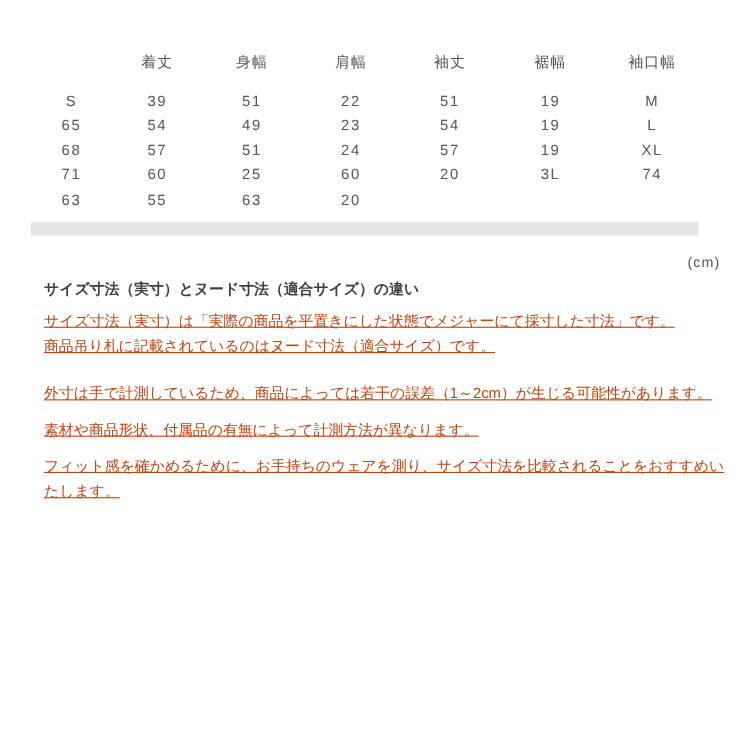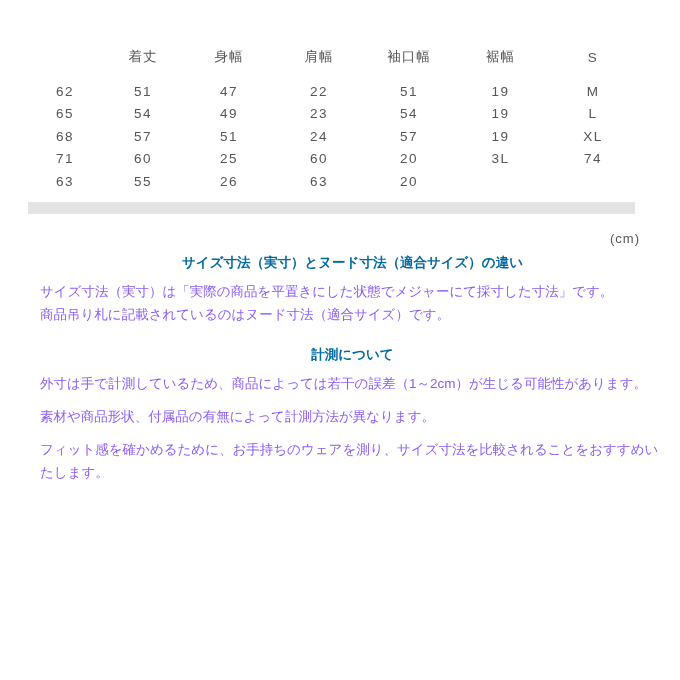--- a/index.html
+++ b/index.html
@@ -47,65 +47,66 @@
     background: #e4e4e4;
   }
   
   .unit-note {
     margin-top: 17px;
     width: 640px;
     text-align: right;
     font-size: 13px;
     color: #555555;
     letter-spacing: 1px;
+    margin-left: 15px;
   }
   
   .sections {
     margin: 8px 0 0 40px;
     width: 625px;
   }
   .section-heading {
     margin: 0 0 9px 0;
     font-size: 13.5px;
     line-height: 17px;
     font-weight: bold;
-    color: #0369a1;
-    text-align: center;
+    color: #404040;
   }
   .body-line {
     margin: 0;
     font-size: 13.5px;
     line-height: 23px;
-    color: #8b5cf6;
+    color: #c2410c;
+    text-decoration: underline;
   }
   .section-2 {
     margin-top: 20px;
   }
   .gap-top {
     margin-top: 10px;
   }
 </style>
 </head>
 <body>
 
 <div class="page">
 
   <div class="size-table">
 
     <div class="st-cell st-head"></div>
     <div class="st-cell st-head">着丈</div>
     <div class="st-cell st-head">身幅</div>
     <div class="st-cell st-head">肩幅</div>
+    <div class="st-cell st-head">袖丈</div>
+    <div class="st-cell st-head">裾幅</div>
     <div class="st-cell st-head">袖口幅</div>
-    <div class="st-cell st-head">裾幅</div>
 
     <div class="st-cell">S</div>
-    <div class="st-cell">62</div>
+    <div class="st-cell">39</div>
     <div class="st-cell">51</div>
-    <div class="st-cell">47</div>
     <div class="st-cell">22</div>
     <div class="st-cell">51</div>
     <div class="st-cell">19</div>
 
     <div class="st-cell">M</div>
     <div class="st-cell">65</div>
     <div class="st-cell">54</div>
     <div class="st-cell">49</div>
     <div class="st-cell">23</div>
     <div class="st-cell">54</div>
@@ -123,39 +124,37 @@
     <div class="st-cell">71</div>
     <div class="st-cell">60</div>
     <div class="st-cell">25</div>
     <div class="st-cell">60</div>
     <div class="st-cell">20</div>
 
     <div class="st-cell">3L</div>
     <div class="st-cell">74</div>
     <div class="st-cell">63</div>
     <div class="st-cell">55</div>
-    <div class="st-cell">26</div>
     <div class="st-cell">63</div>
     <div class="st-cell">20</div>
   </div>
 
   <div class="divider-bar"></div>
 
   <div class="unit-note">(cm)</div>
 
   <div class="sections">
 
     <div class="section">
       <h3 class="section-heading">サイズ寸法（実寸）とヌード寸法（適合サイズ）の違い</h3>
       <p class="body-line">サイズ寸法（実寸）は「実際の商品を平置きにした状態でメジャーにて採寸した寸法」です。</p>
       <p class="body-line">商品吊り札に記載されているのはヌード寸法（適合サイズ）です。</p>
     </div>
 
     <div class="section section-2">
-      <h3 class="section-heading">計測について</h3>
       <p class="body-line">外寸は手で計測しているため、商品によっては若干の誤差（1～2cm）が生じる可能性があります。</p>
       <p class="body-line gap-top">素材や商品形状、付属品の有無によって計測方法が異なります。</p>
       <p class="body-line gap-top">フィット感を確かめるために、お手持ちのウェアを測り、サイズ寸法を比較されることをおすすめいたします。</p>
     </div>
 
   </div>
 
 </div>
 
 </body></html>

